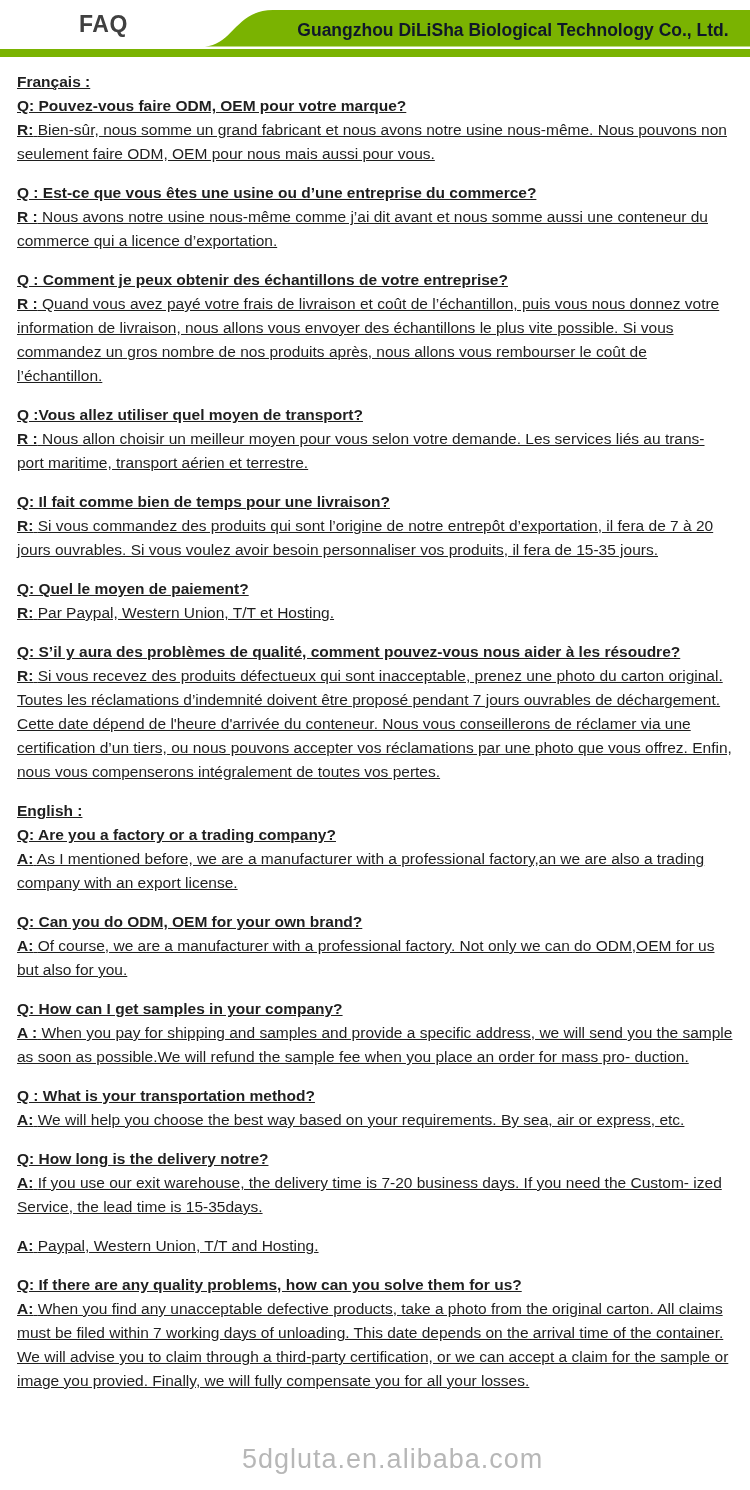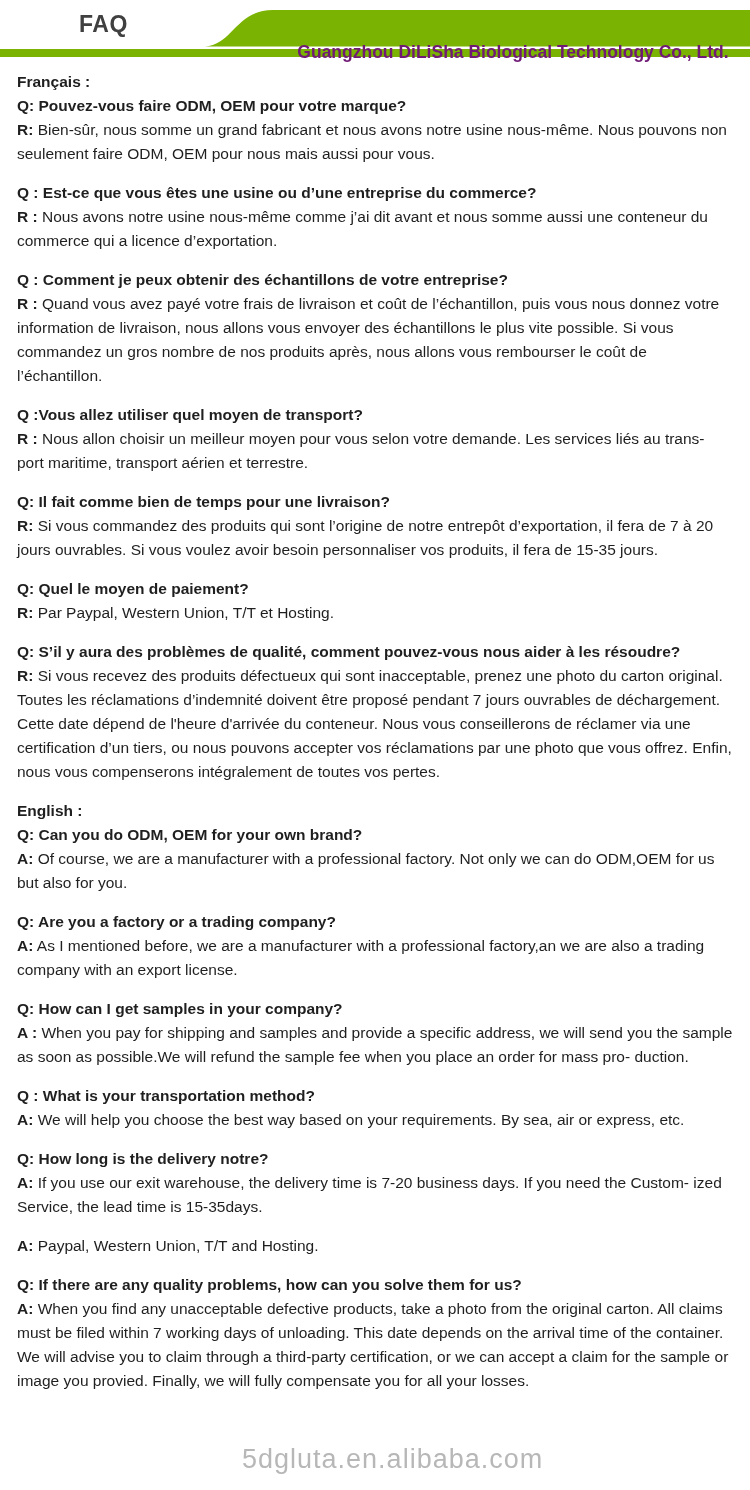--- a/index.html
+++ b/index.html
@@ -14,29 +14,29 @@
 
   
   .header { position: relative; height: 60px; background: #fff; }
   .header-svg { position: absolute; top: 0; left: 0; display: block; }
   .faq-label {
     position: absolute; top: 11px; left: 79px;
     font-size: 23px; font-weight: bold; letter-spacing: 0.5px;
     color: #404040;
   }
   .company {
-    position: absolute; top: 42px; left: 285px; width: 456px;
+    position: absolute; top: 20px; left: 285px; width: 456px;
     text-align: center; white-space: nowrap;
-    font-size: 17.5px; font-weight: bold; color: #701a75;
+    font-size: 17.5px; font-weight: bold; color: #0f172a;
   }
 
   
   .content {
     padding: 10px 17px 0 17px;
-    font-size: 15.5px; line-height: 24px;
+    font-size: 15.5px; line-height: 24px; text-decoration: underline;
   }
   .sec-heading { margin: 0; font-weight: bold; }
   .section-english { margin-top: 0; }
   .qa { margin: 0 0 15px 0; }
   .q { margin: 0; font-weight: bold; }
   .a { margin: 0; }
   .ap { font-weight: bold; }
 
   
   .watermark {
@@ -99,27 +99,27 @@
       <div class="qa">
         <p class="q">Q: S’il y aura des problèmes de qualité, comment pouvez-vous nous aider à les résoudre?</p>
         <p class="a"><b class="ap">R:</b> <span>Si vous recevez des produits défectueux qui sont inacceptable, prenez une photo du carton original. Toutes les réclamations d’indemnité doivent être proposé pendant 7 jours ouvrables de déchargement. Cette date dépend de l'heure d'arrivée du conteneur. Nous vous conseillerons de réclamer via une certification d’un tiers, ou nous pouvons accepter vos réclamations par une photo que vous offrez. Enfin, nous vous compenserons intégralement de toutes vos pertes.</span></p>
       </div>
     </section>
 
     <section class="section section-english">
       <p class="sec-heading">English :</p>
 
       <div class="qa">
-        <p class="q">Q: Can you do ODM, OEM for your own brand?</p>
-        <p class="a"><b class="ap">A:</b> <span>Of course, we are a manufacturer with a professional factory. Not only we can do ODM,OEM for us but also for you.</span></p>
+        <p class="q">Q: Are you a factory or a trading company?</p>
+        <p class="a"><b class="ap">A:</b> <span>As I mentioned before, we are a manufacturer with a professional factory,an we are also a trading company with an export license.</span></p>
       </div>
 
       <div class="qa">
-        <p class="q">Q: Are you a factory or a trading company?</p>
-        <p class="a"><b class="ap">A:</b> <span>As I mentioned before, we are a manufacturer with a professional factory,an we are also a trading company with an export license.</span></p>
+        <p class="q">Q: Can you do ODM, OEM for your own brand?</p>
+        <p class="a"><b class="ap">A:</b> <span>Of course, we are a manufacturer with a professional factory. Not only we can do ODM,OEM for us but also for you.</span></p>
       </div>
 
       <div class="qa">
         <p class="q">Q: How can I get samples in your company?</p>
         <p class="a"><b class="ap">A :</b> <span>When you pay for shipping and samples and provide a specific address, we will send you the sample as soon as possible.We will refund the sample fee when you place an order for mass pro- duction.</span></p>
       </div>
 
       <div class="qa">
         <p class="q">Q : What is your transportation method?</p>
         <p class="a"><b class="ap">A:</b> <span>We will help you choose the best way based on your requirements. By sea, air or express, etc.</span></p>

